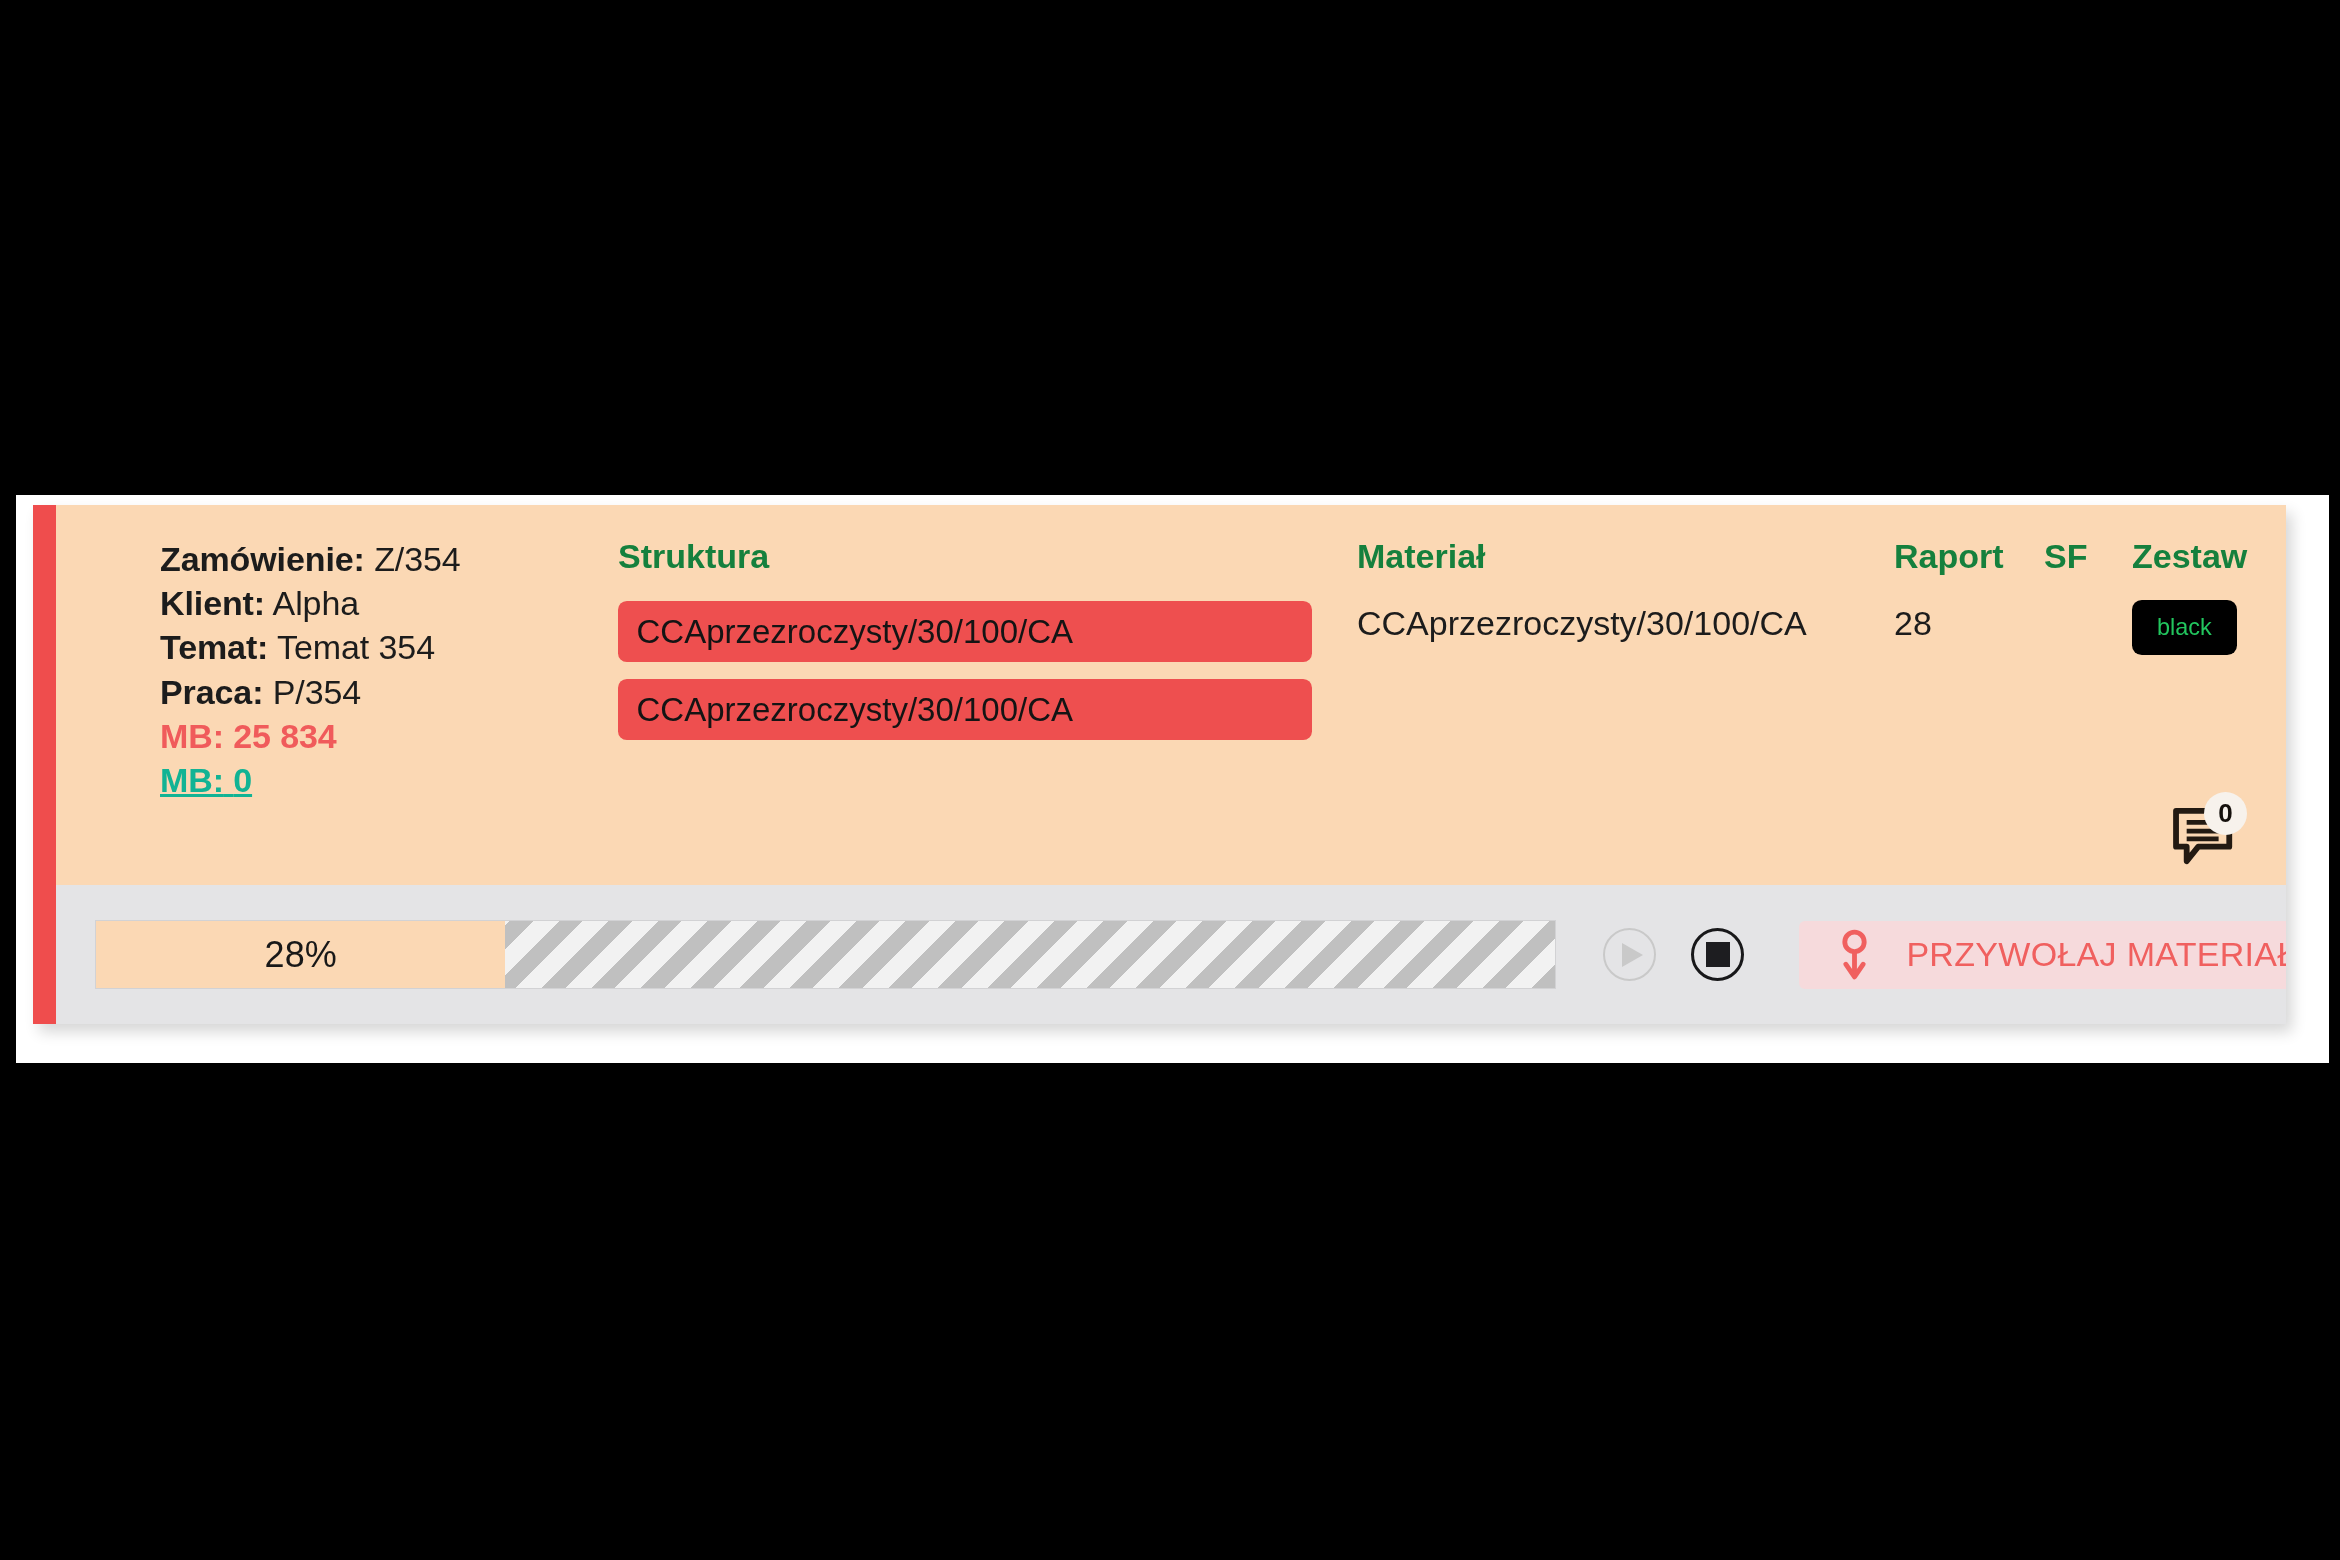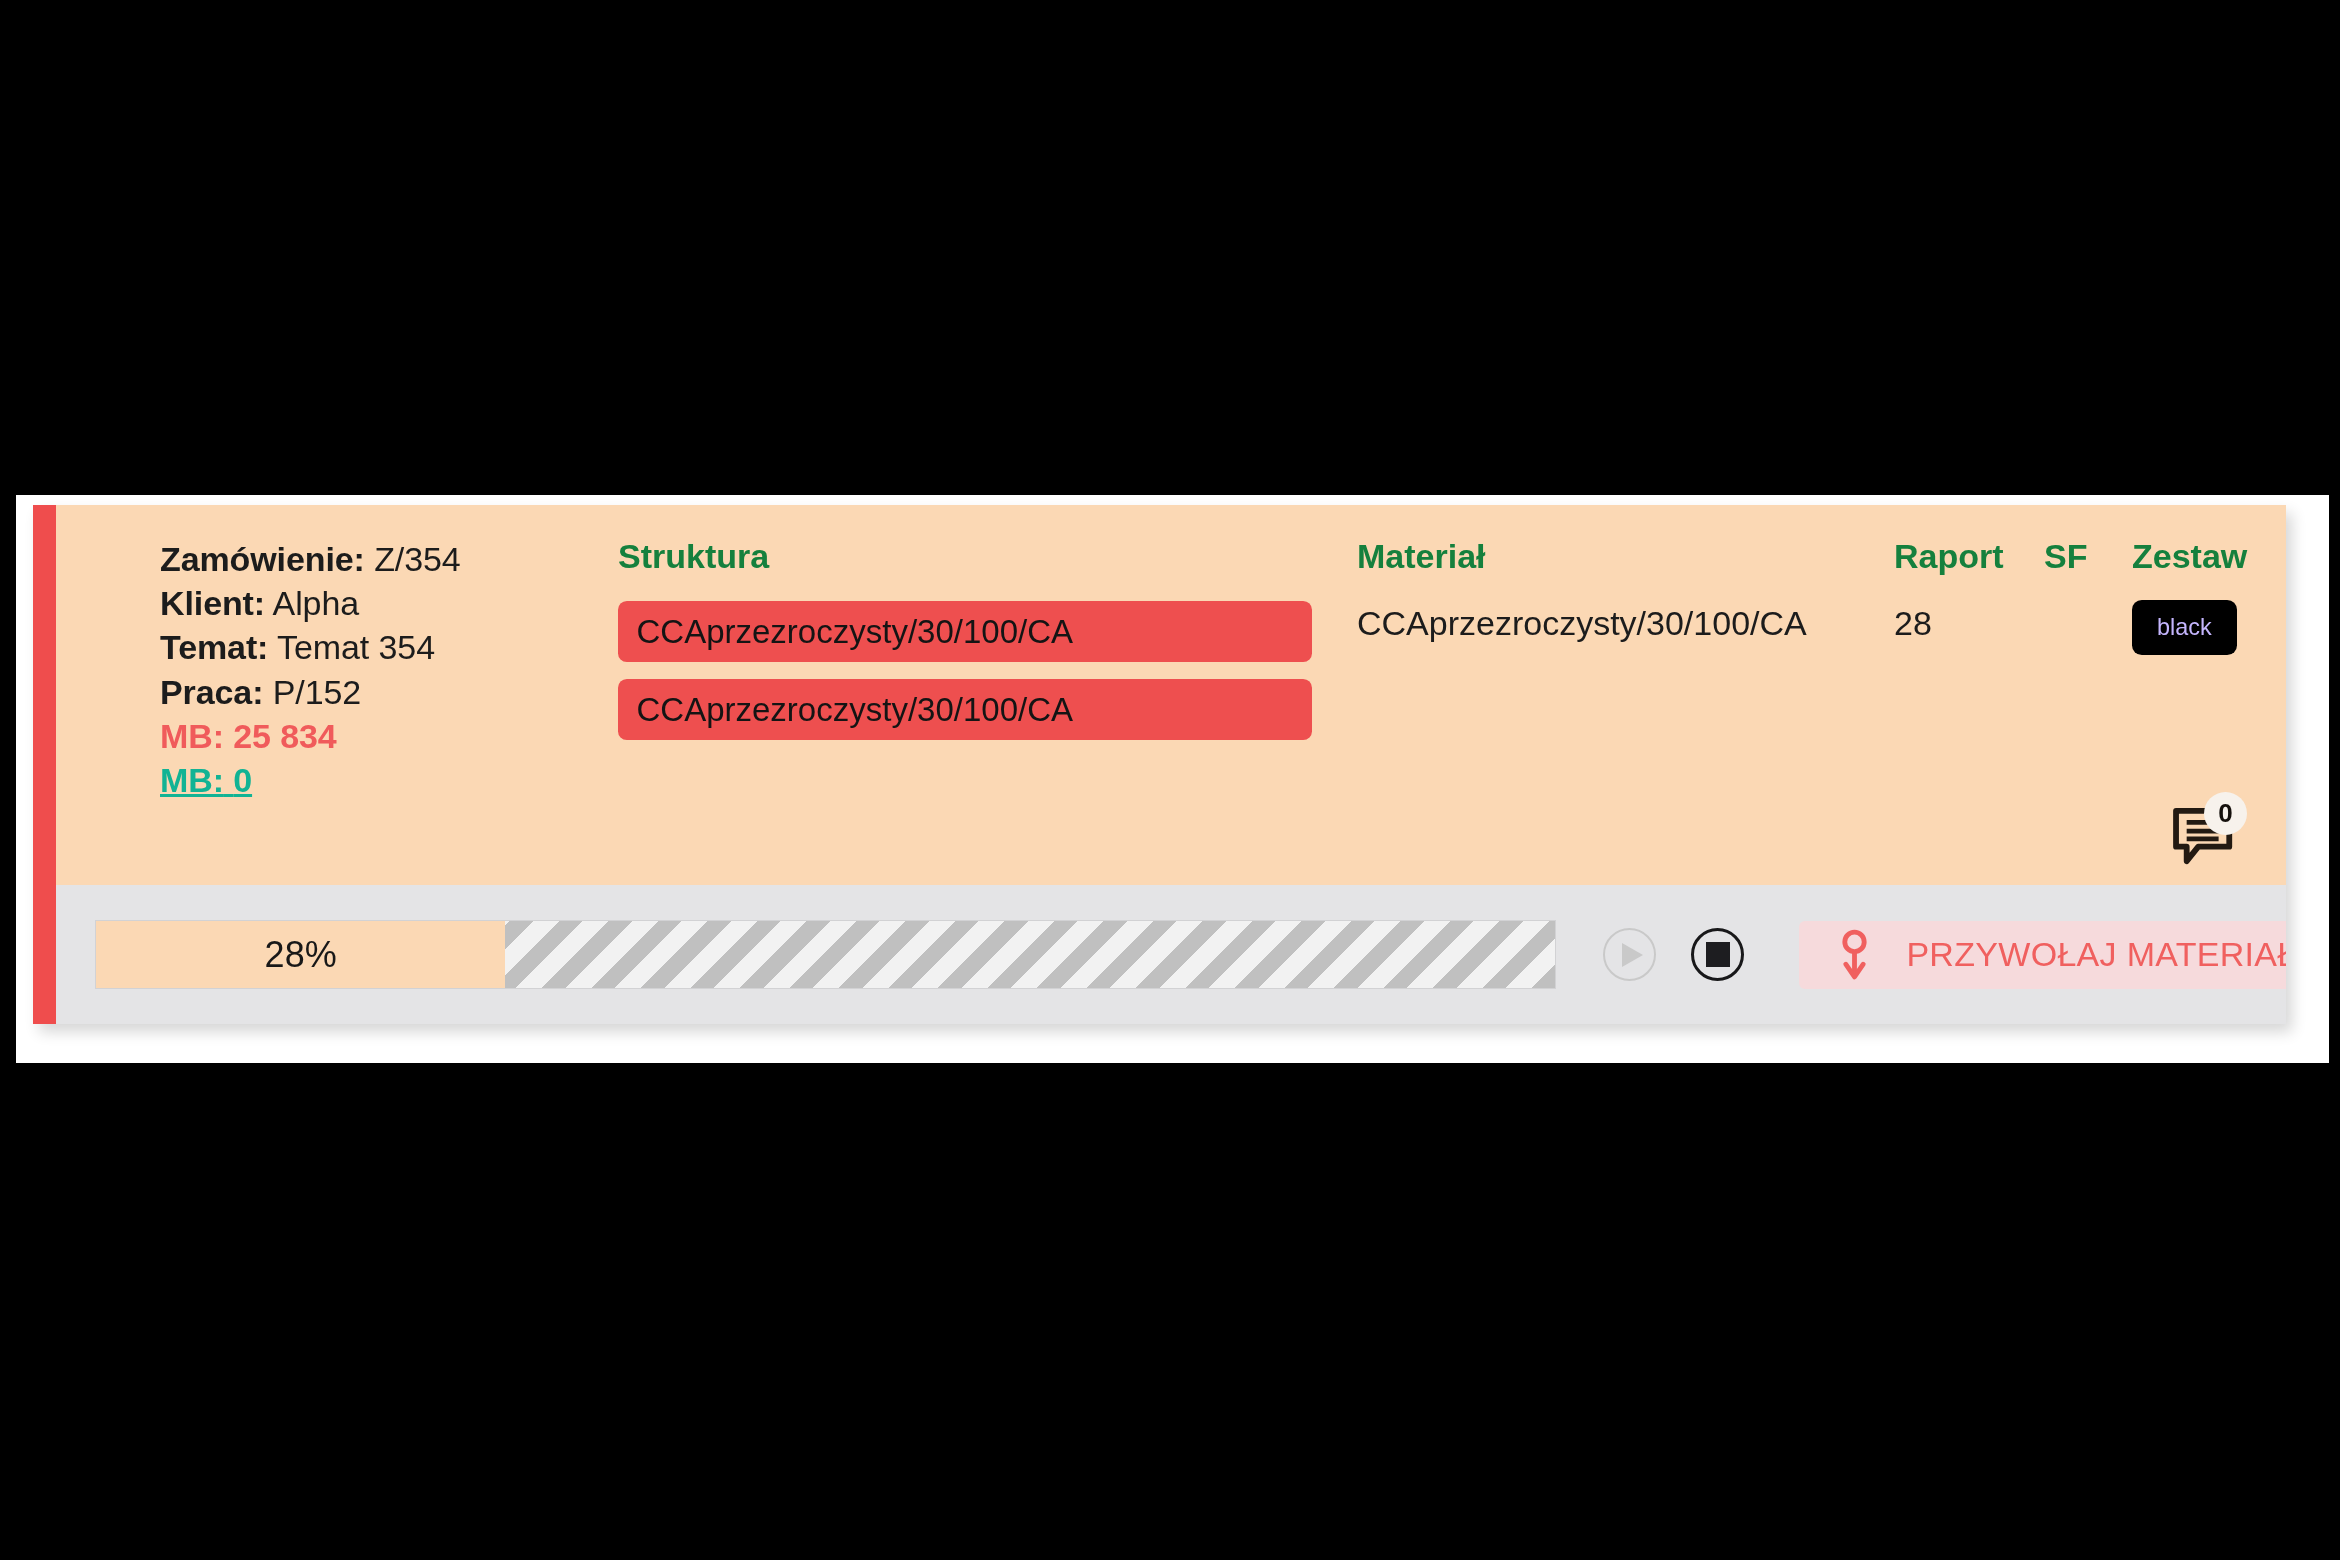--- a/index.html
+++ b/index.html
@@ -126,21 +126,21 @@
     font-weight: 400;
     color: #1c1c1c;
   }
   .sf-col     { position: absolute; left: 2011px; top: 32px; white-space: nowrap; }
   .zestaw-col { position: absolute; left: 2099px; top: 32px; white-space: nowrap; }
 
   .black-badge {
     display: inline-block;
     margin-top: 24.4px;
     background: #000000;
-    color: #c4b5fd;
+    color: #22c55e;
     font-size: 23.4px;
     border-radius: 9.8px;
     padding: 13.7px 25px;
     white-space: nowrap;
   }
 
   
   .comment-widget {
     position: absolute;
     right: 43px;
@@ -270,21 +270,21 @@
       <div class="info-line">
         <span class="lbl">Klient:</span>
         <span class="val">Alpha</span>
       </div>
       <div class="info-line">
         <span class="lbl">Temat:</span>
         <span class="val">Temat 354</span>
       </div>
       <div class="info-line">
         <span class="lbl">Praca:</span>
-        <span class="val">P/152</span>
+        <span class="val">P/354</span>
       </div>
       <div class="info-line mb-red">
         <span class="lbl">MB:</span>
         <span class="val">25 834</span>
       </div>
       <div class="info-line mb-teal">
         <span class="lbl">MB:</span>
         <span class="val">0</span>
       </div>
     </div>

